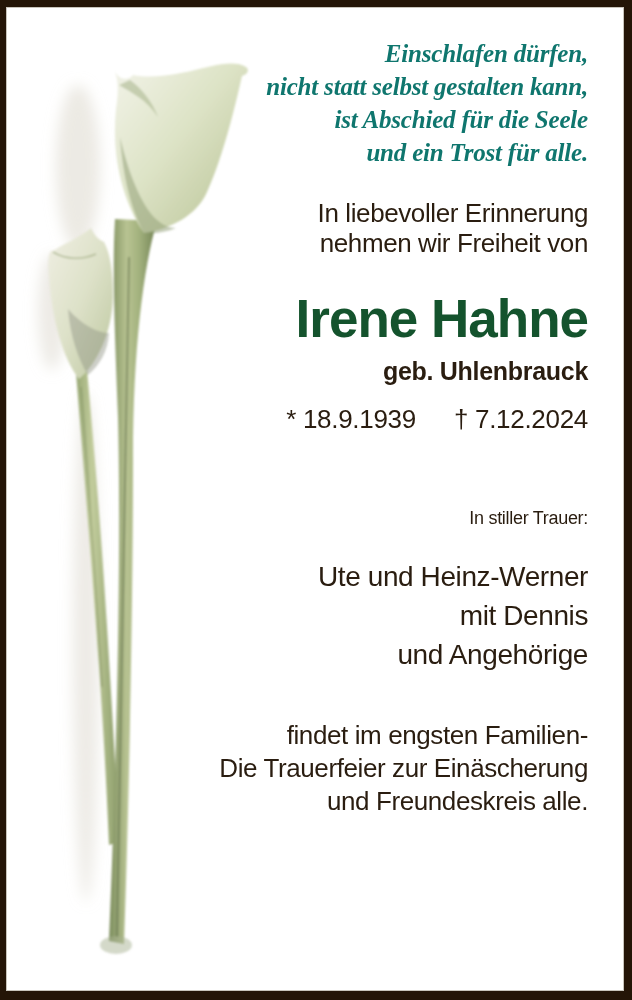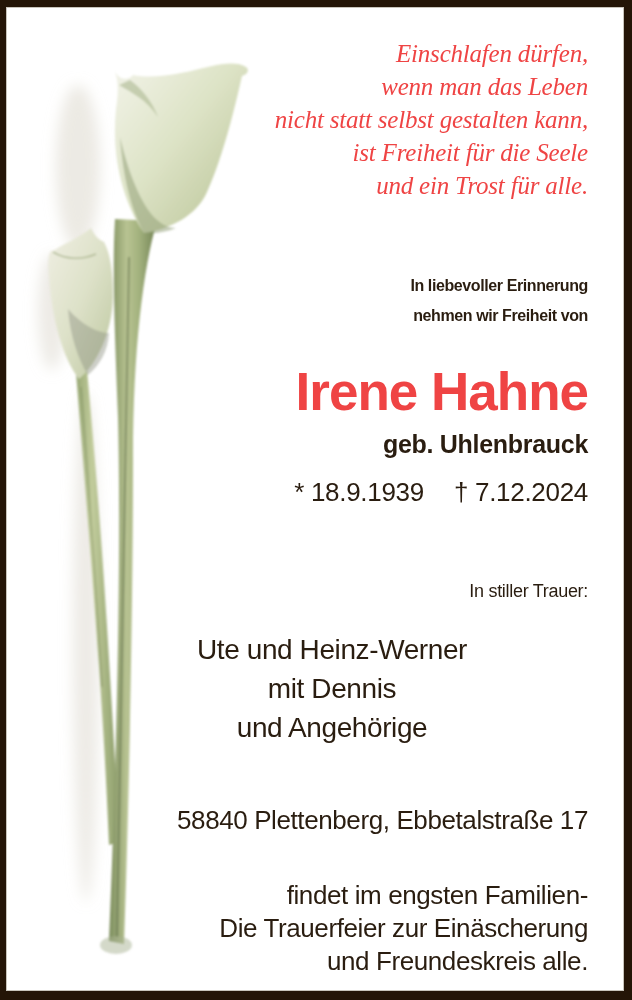--- a/index.html
+++ b/index.html
@@ -31,63 +31,62 @@
     text-align: right;
     z-index: 2;
   }
   .poem {
     margin-top: 30px;
     font-family: "Liberation Serif", serif;
     font-style: italic;
     font-size: 25px;
     line-height: 33px;
     letter-spacing: -0.2px;
-    color: #ef4444;
+    color: #0f766e;
+    font-weight: bold;
   }
   .intro {
-    margin-top: 69px;
-    font-size: 16px;
+    margin-top: 29px;
+    font-size: 26px;
     line-height: 30px;
     letter-spacing: -0.4px;
-    font-weight: bold;
   }
   .name {
     margin: 32px 0 0 0;
     font-size: 53px;
     line-height: 58px;
     font-weight: bold;
     letter-spacing: -1px;
-    color: #ef4444;
+    color: #14532d;
   }
   .maiden {
     margin-top: 10px;
     font-size: 25px;
     line-height: 26px;
     font-weight: bold;
     letter-spacing: -0.3px;
   }
   .dates {
     margin-top: 22px;
     font-size: 26px;
     line-height: 27px;
     letter-spacing: -0.3px;
   }
-  .dates .death { margin-left: 30px; text-align: center; }
+  .dates .death { margin-left: 38px; text-align: center; }
   .stiller {
     margin-top: 72px;
     font-size: 18px;
     line-height: 27px;
     letter-spacing: -0.3px;
   }
   .mourners {
     margin-top: 25px;
     font-size: 28px;
     line-height: 39px;
     letter-spacing: -0.4px;
-    text-align: center;
   }
   .address {
     margin-top: 60px;
     font-size: 26px;
     line-height: 27px;
     letter-spacing: -0.4px;
   }
   .funeral {
     margin-top: 45px;
     font-size: 26px;
@@ -164,23 +163,22 @@
       <path d="M 138 226 C 126 204, 117 172, 114 130 C 122 164, 133 192, 146 208
                C 154 217, 162 221, 170 221 C 161 225, 149 227, 138 226 Z" fill="#8e9c72" opacity="0.5"></path>
       <path d="M 113 78 C 126 86, 140 92, 152 110 C 146 94, 136 82, 124 73 Z" fill="#9fae82" opacity="0.5"></path>
     </g>
   </svg>
 
   <div class="content">
 
     <div class="poem">
       <div>Einschlafen dürfen,</div>
-      <div>wenn man das Leben</div>
       <div>nicht statt selbst gestalten kann,</div>
-      <div>ist Freiheit für die Seele</div>
+      <div>ist Abschied für die Seele</div>
       <div>und ein Trost für alle.</div>
     </div>
 
     <div class="intro">
       <div>In liebevoller Erinnerung</div>
       <div>nehmen wir Freiheit von</div>
     </div>
 
     <h1 class="name">Irene Hahne</h1>
 
@@ -191,21 +189,20 @@
     </div>
 
     <div class="stiller">In stiller Trauer:</div>
 
     <div class="mourners">
       <div>Ute und Heinz-Werner</div>
       <div>mit Dennis</div>
       <div>und Angehörige</div>
     </div>
 
-    <div class="address">58840 Plettenberg, Ebbetalstraße 17</div>
 
     <div class="funeral">
       <div>findet im engsten Familien-</div>
       <div>Die Trauerfeier zur Einäscherung</div>
       <div>und Freundeskreis alle.</div>
     </div>
 
   </div>
 </div>
 

